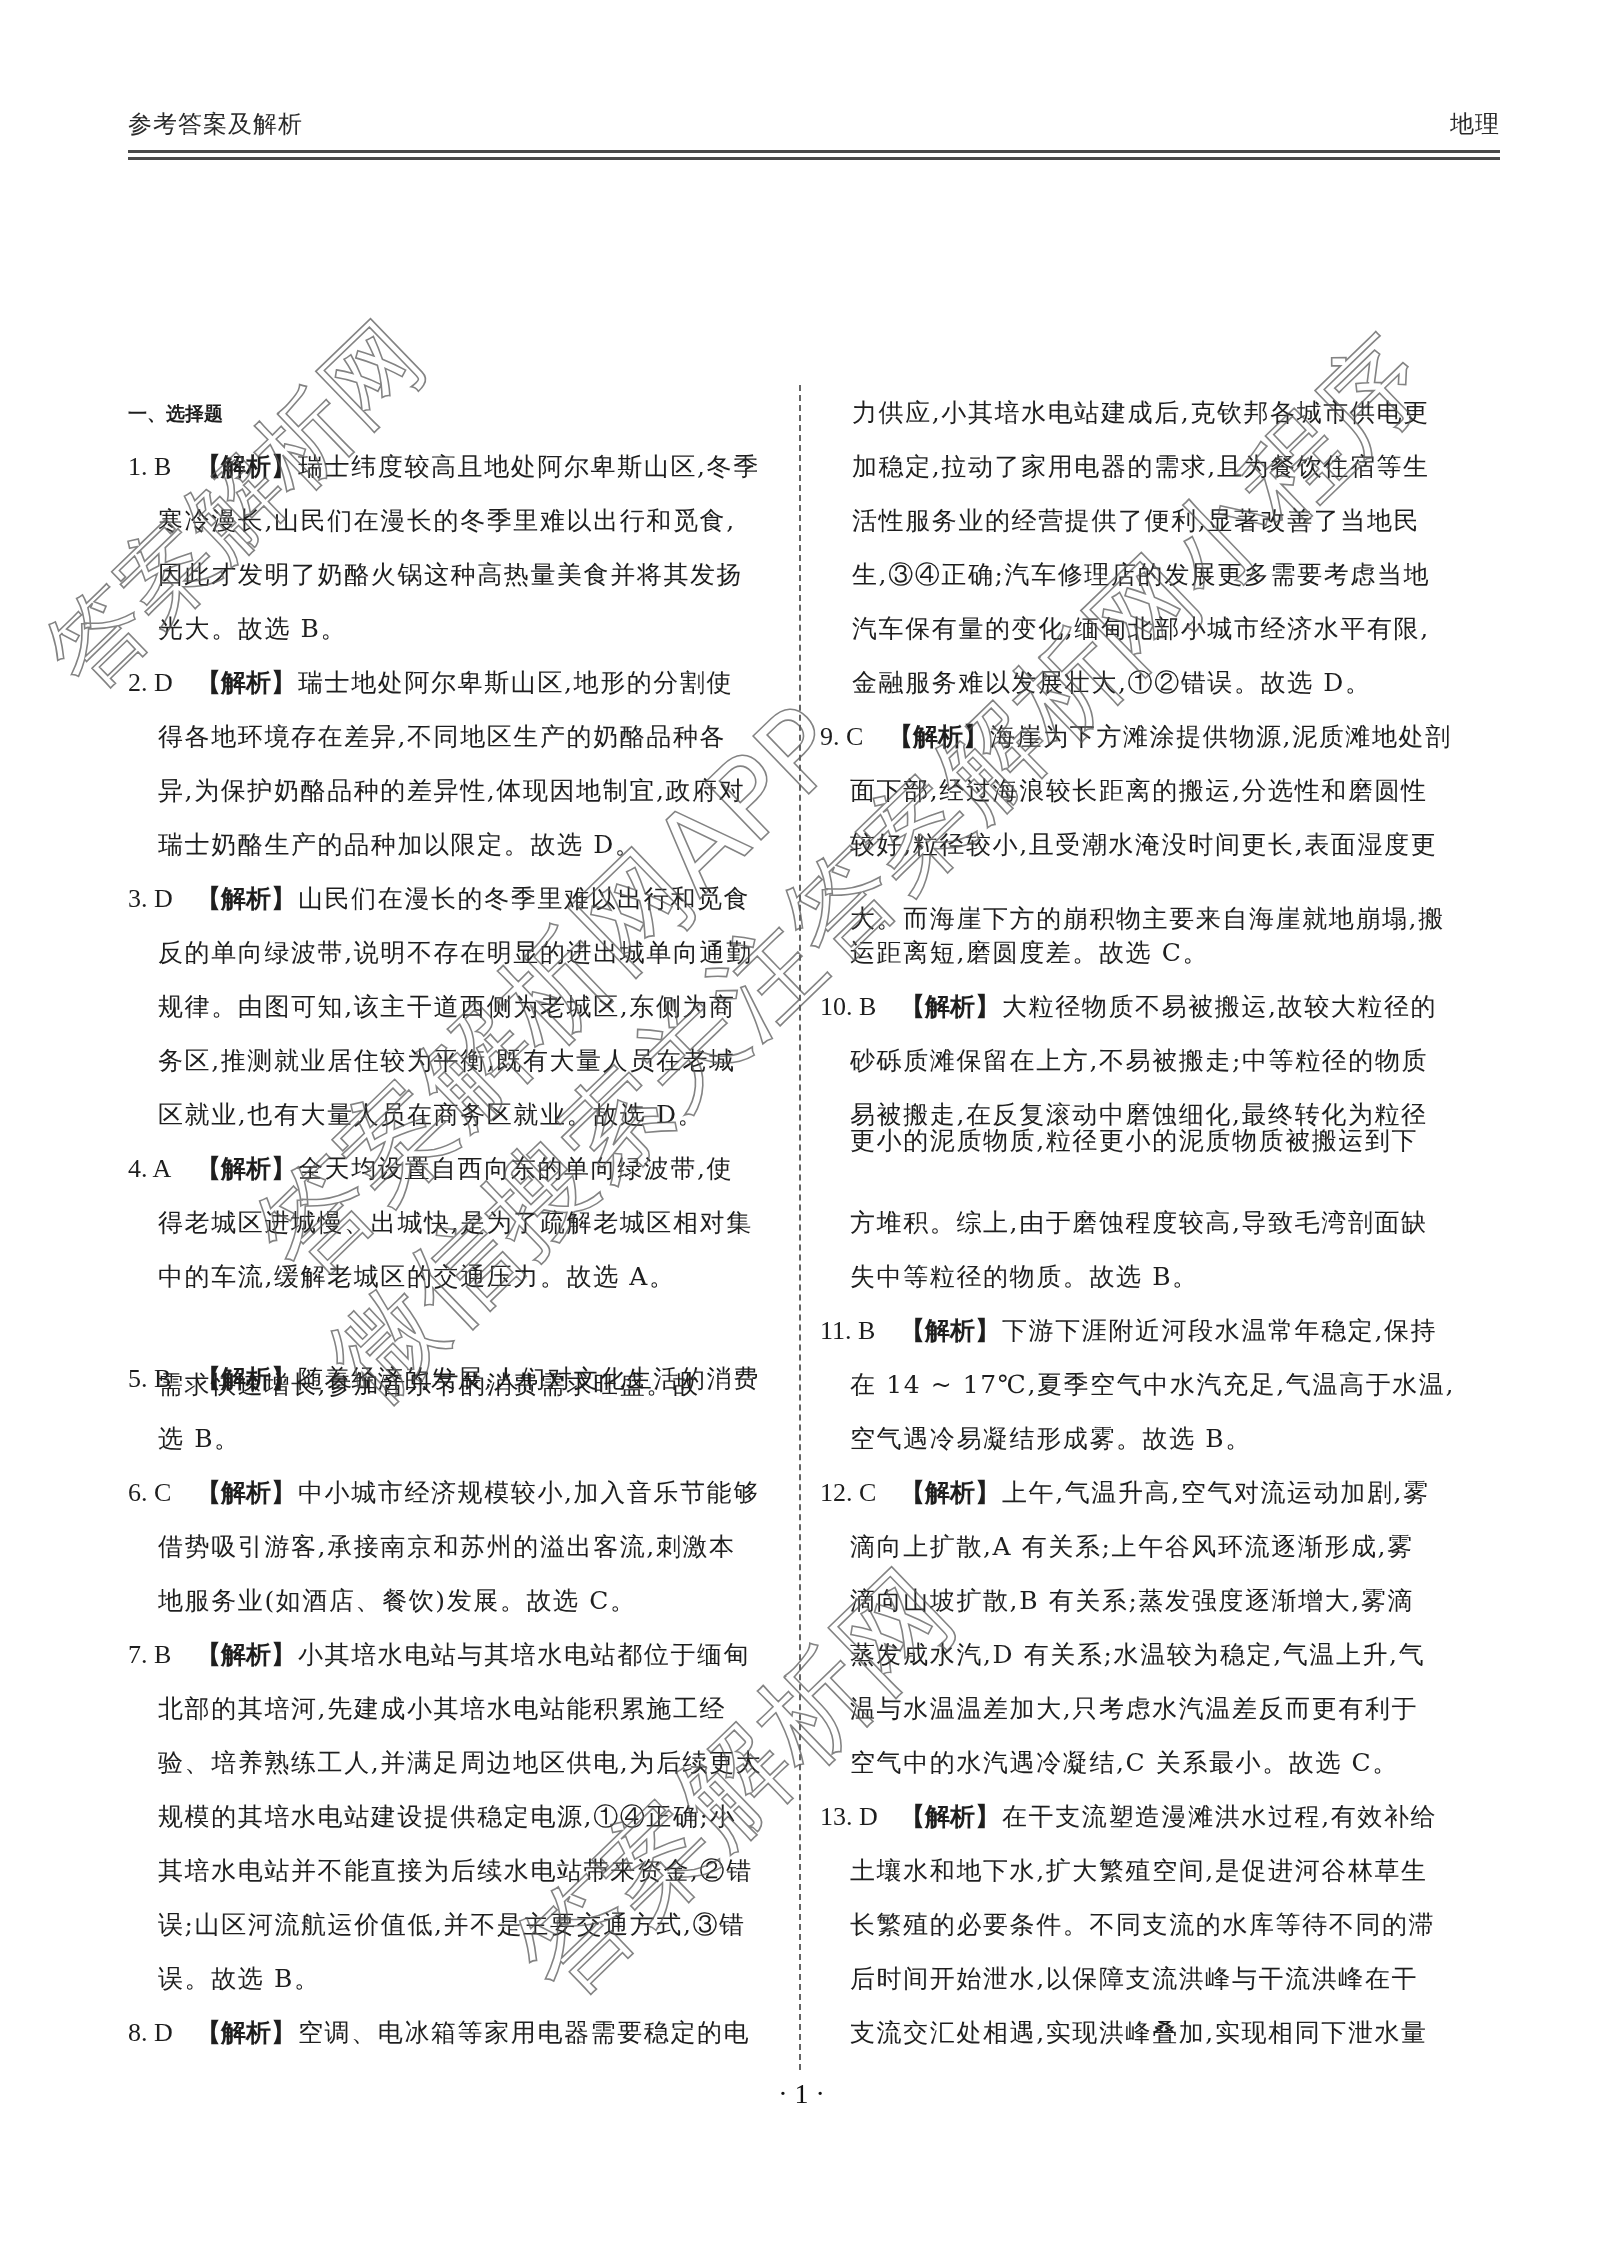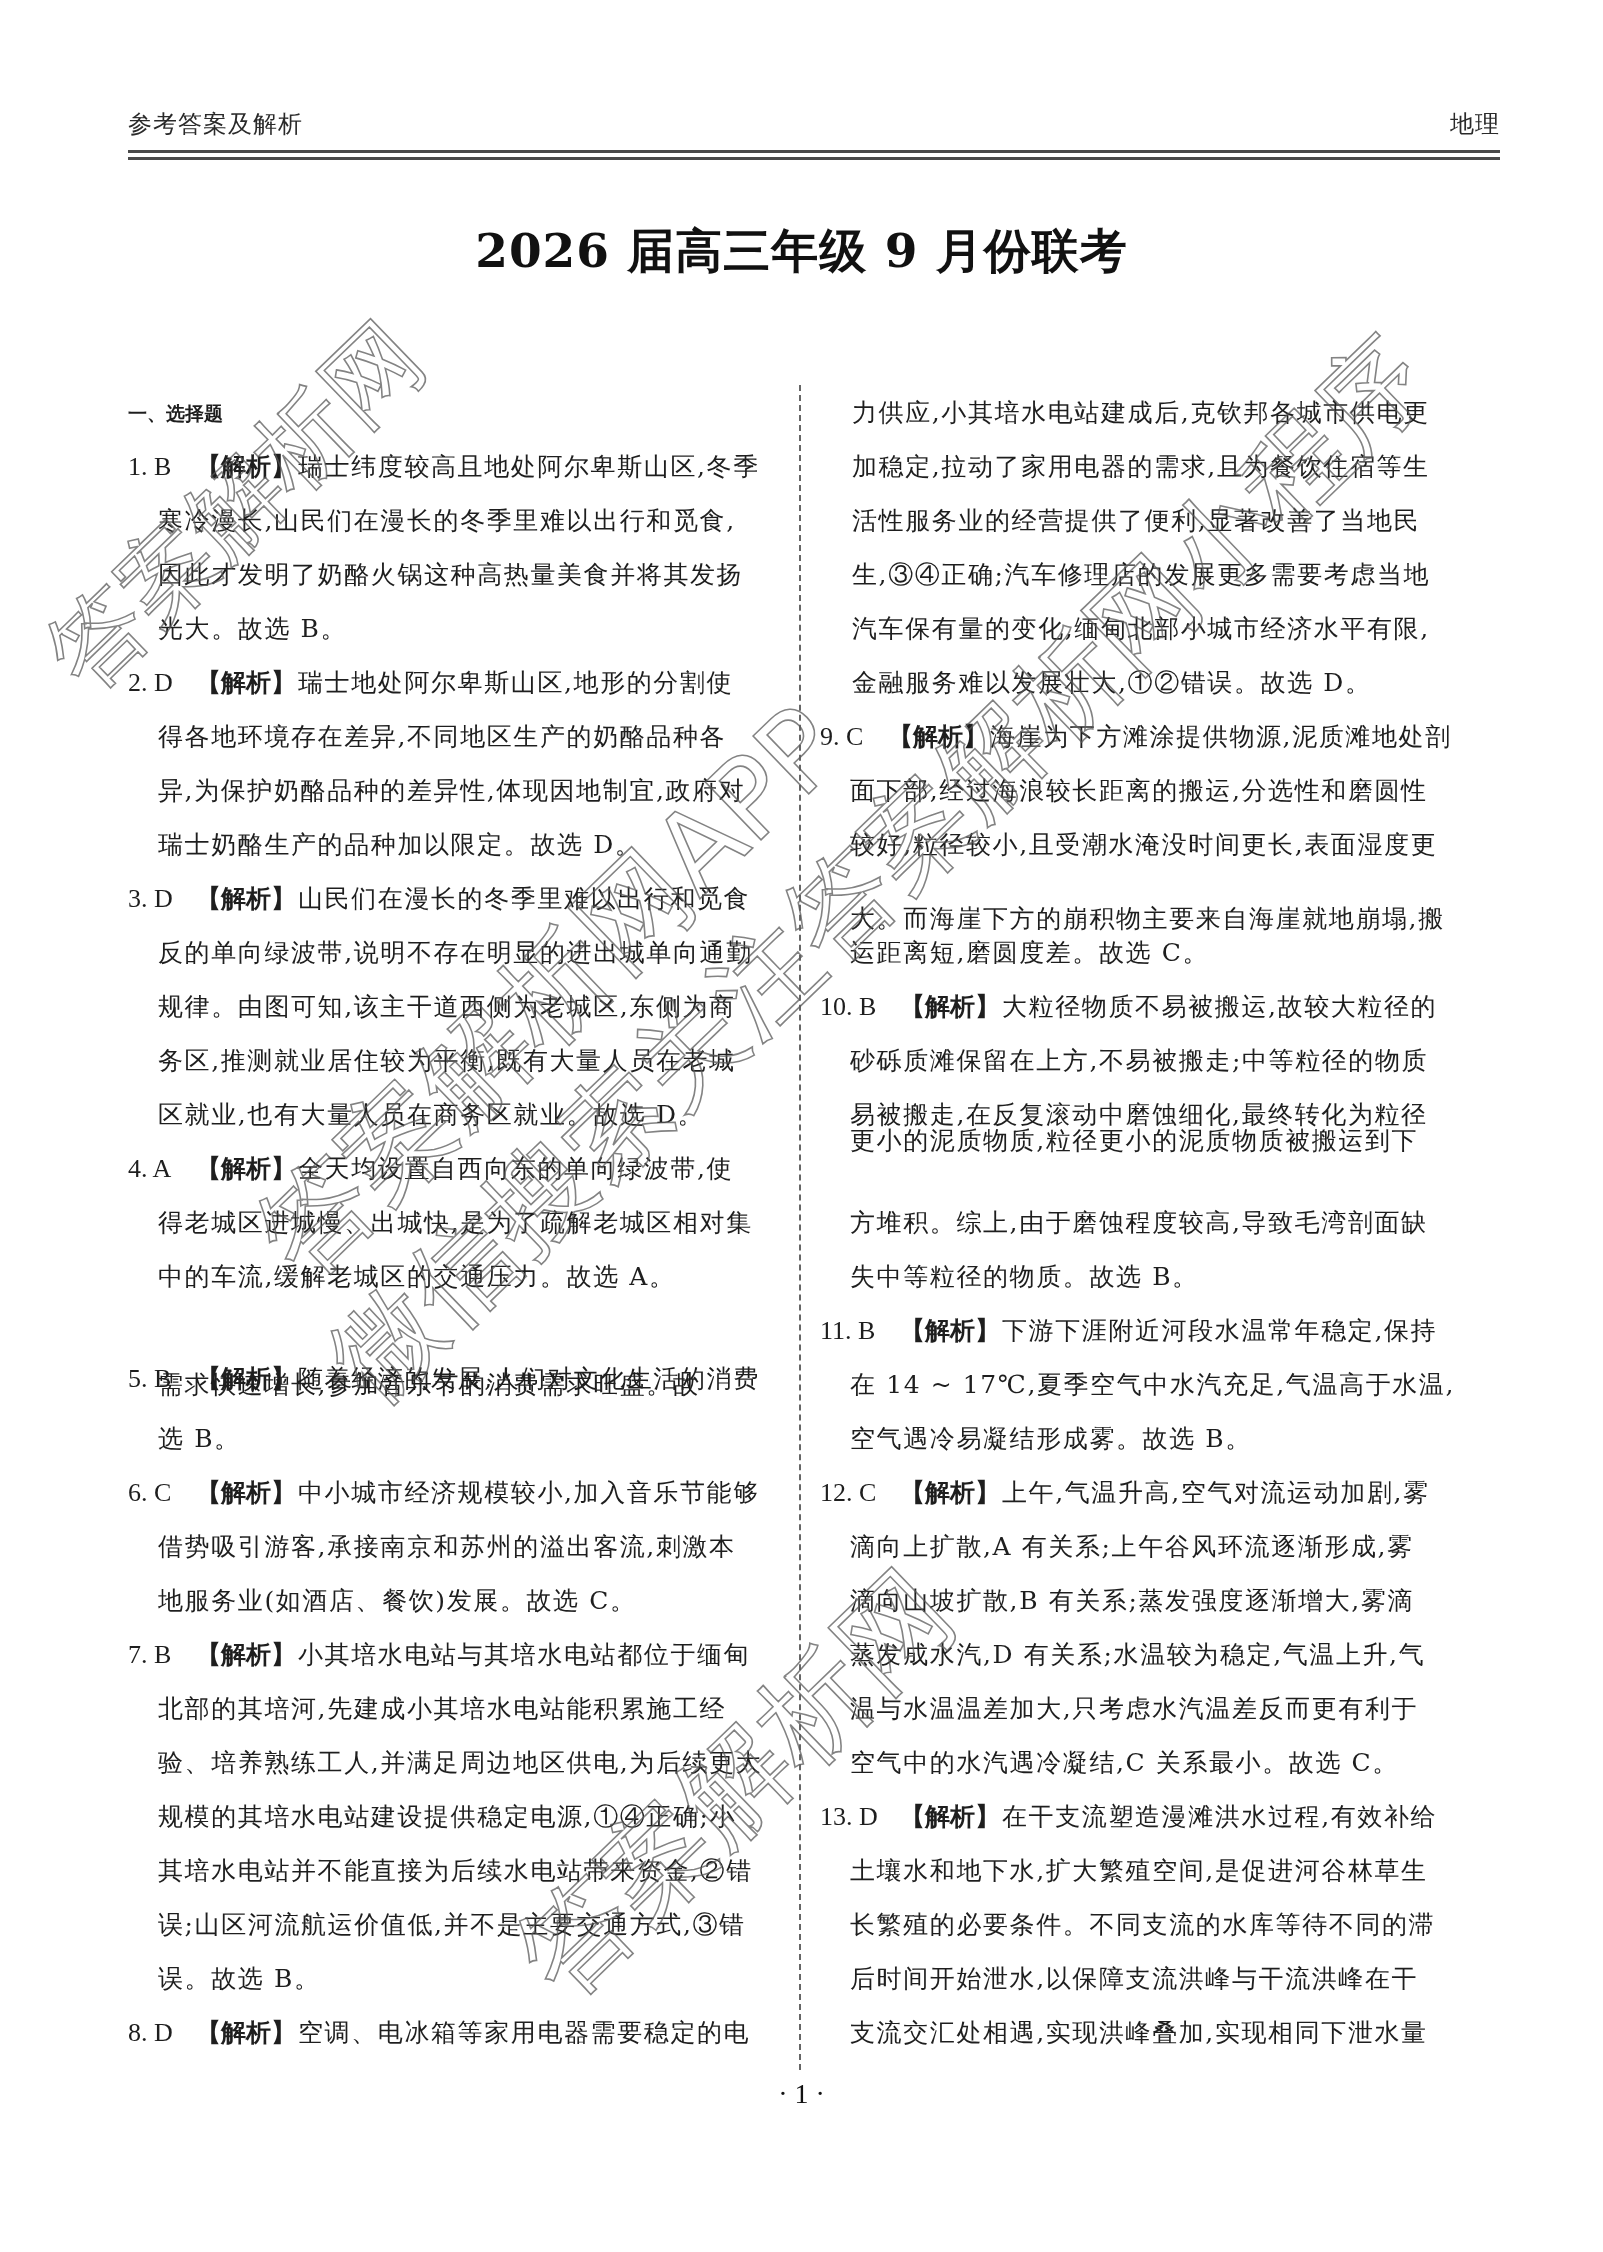--- a/index.html
+++ b/index.html
@@ -50,21 +50,20 @@
 </head>
 <body>
 
 <div class="page">
 
   <div class="hdr-left">参考答案及解析</div>
   <div class="hdr-right">地理</div>
   <div class="hdr-rule r1"></div>
   <div class="hdr-rule r2"></div>
 
-  <div class="title">2026 届高三年级 9 月份联考</div>
 
   <div class="col left">
       <div class="line heading" style="top: 386px;">一、选择题</div>
       <div class="line" style="top: 440px;"><span class="qnum">1. B</span><span class="tag">【解析】</span><span>瑞士纬度较高且地处阿尔卑斯山区,冬季</span></div>
       <div class="line cont" style="top: 494px;">寒冷漫长,山民们在漫长的冬季里难以出行和觅食,</div>
       <div class="line cont" style="top: 548px;">因此才发明了奶酪火锅这种高热量美食并将其发扬</div>
       <div class="line cont" style="top: 602px;">光大。故选 B。</div>
       <div class="line" style="top: 656px;"><span class="qnum">2. D</span><span class="tag">【解析】</span><span>瑞士地处阿尔卑斯山区,地形的分割使</span></div>
       <div class="line cont" style="top: 710px;">得各地环境存在差异,不同地区生产的奶酪品种各</div>
       <div class="line cont" style="top: 764px;">异,为保护奶酪品种的差异性,体现因地制宜,政府对</div>

